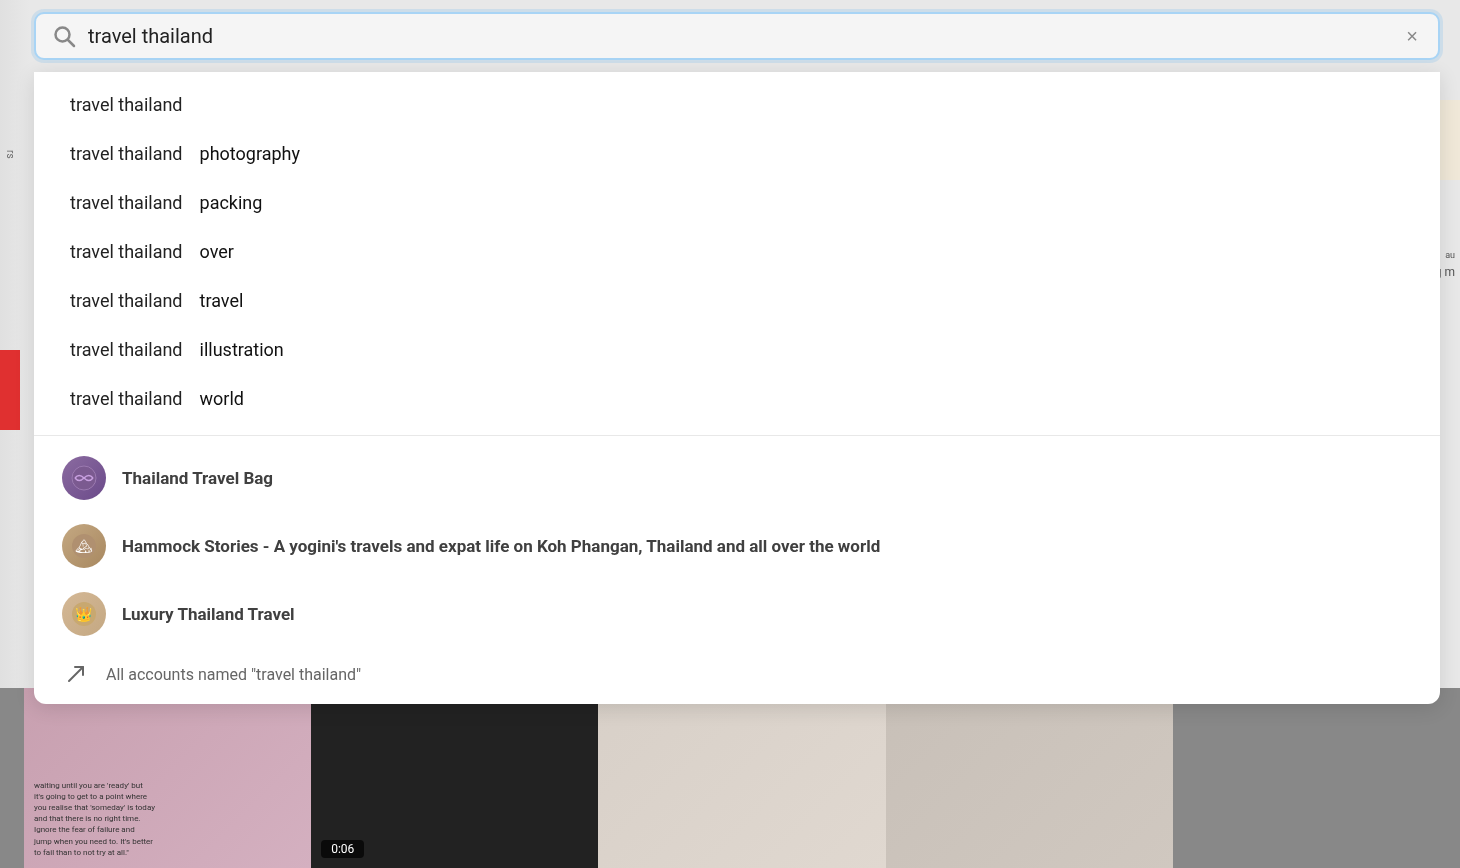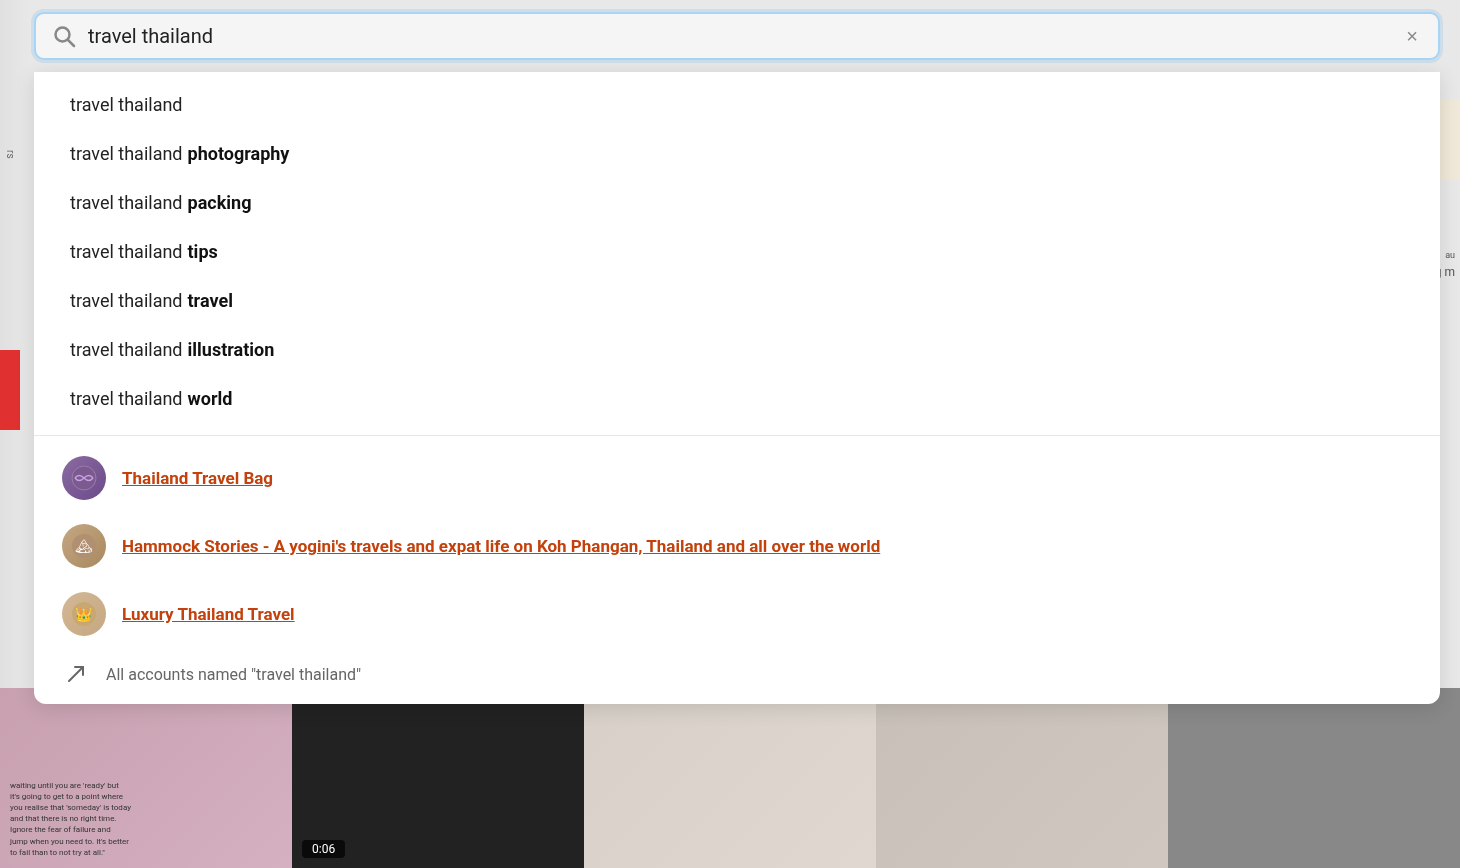--- a/index.html
+++ b/index.html
@@ -170,23 +170,23 @@
       color: #222;
       transition: background 0.15s;
     }
 
     .suggestion-text-normal {
       font-weight: 400;
       color: #222;
     }
 
     .suggestion-text-bold {
-      font-weight: 700;
+      font-weight: 400;
       color: #111;
-      margin-left: 5px;
+      margin-left: 17px;
     }
 
     
     .divider {
       height: 1px;
       background: #e8e8e8;
       margin: 4px 0;
     }
 
     
@@ -223,22 +223,21 @@
       background: linear-gradient(135deg, #c4a882, #a88860);
     }
 
     .avatar-3 {
       background: linear-gradient(135deg, #d4b896, #c4a882);
     }
 
     .account-name {
       font-size: 17px;
       font-weight: 700;
-      color: #c2410c;
-      text-decoration: underline;
+      color: #404040;
     }
 
     
     .all-accounts-item {
       display: flex;
       align-items: center;
       padding: 12px 28px;
       cursor: pointer;
       transition: background 0.15s;
     }
@@ -272,20 +271,21 @@
     }
 
     .bottom-cell {
       flex: 1;
     }
 
     .bottom-cell-1 {
       background: linear-gradient(135deg, #c8a0b0, #d4b0c0);
       position: relative;
       overflow: hidden;
+      margin-left: 24px;
     }
 
     .bottom-cell-1-text {
       position: absolute;
       bottom: 10px;
       left: 10px;
       font-size: 8px;
       color: #333;
       line-height: 1.4;
     }
@@ -385,21 +385,21 @@
         <span class="suggestion-text-bold">photography</span>
       </div>
 
       <div class="suggestion-item">
         <span class="suggestion-text-normal">travel thailand</span>
         <span class="suggestion-text-bold">packing</span>
       </div>
 
       <div class="suggestion-item">
         <span class="suggestion-text-normal">travel thailand</span>
-        <span class="suggestion-text-bold">tips</span>
+        <span class="suggestion-text-bold">over</span>
       </div>
 
       <div class="suggestion-item">
         <span class="suggestion-text-normal">travel thailand</span>
         <span class="suggestion-text-bold">travel</span>
       </div>
 
       <div class="suggestion-item">
         <span class="suggestion-text-normal">travel thailand</span>
         <span class="suggestion-text-bold">illustration</span>

